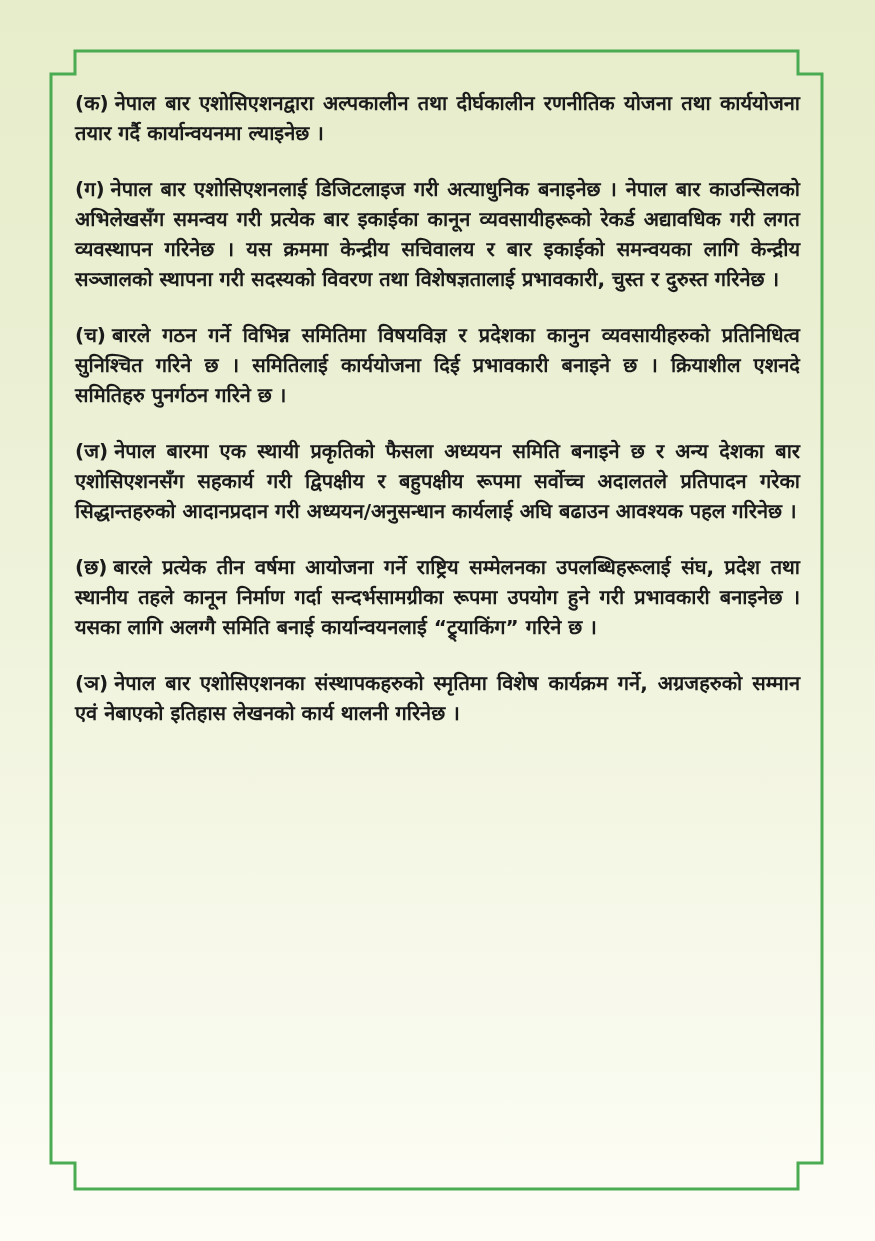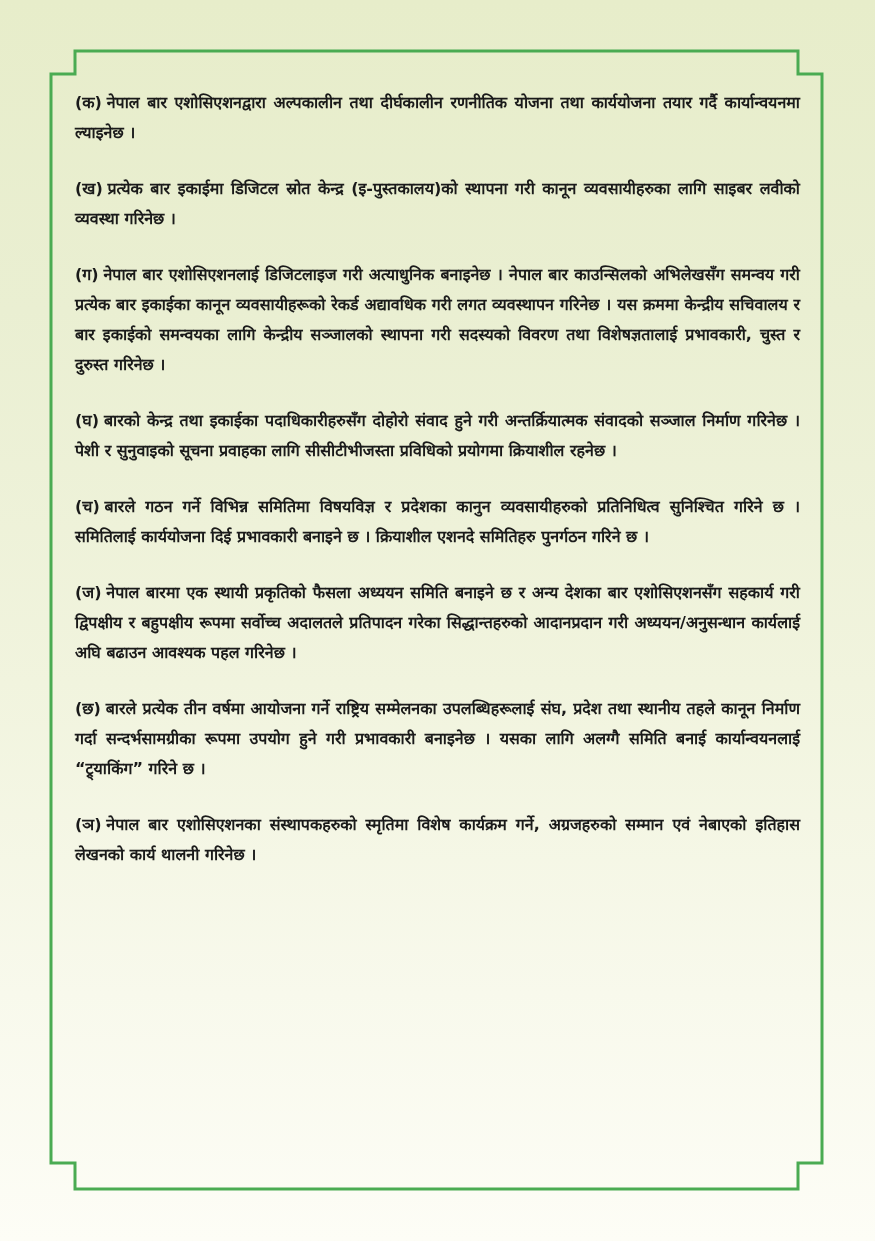--- a/index.html
+++ b/index.html
@@ -24,21 +24,21 @@
   }
   .content {
     position: absolute;
     left: 75px;
     top: 88px;
     width: 725px;
     color: #1a1a1a;
   }
   .para {
     margin: 0 0 26px 0;
-    font-size: 16px;
+    font-size: 20px;
     line-height: 30px;
     font-weight: 600;
     text-align: justify;
     color: #1a1a1a;
   }
   .para:last-child {
     margin-bottom: 0;
   }
   .para .label {
     margin-right: 0.30em;
@@ -50,25 +50,23 @@
 <div class="page">
 
   <svg class="frame-svg" width="875" height="1241" viewBox="0 0 875 1241" xmlns="http://www.w3.org/2000/svg">
     <path d="M 75 51 L 798 51 L 798 74 L 822 74 L 822 1163 L 798 1163 L 798 1189 L 75 1189 L 75 1163 L 51 1163 L 51 74 L 75 74 Z" fill="none" stroke="#4aab52" stroke-width="3" stroke-linejoin="miter"></path>
   </svg>
 
   <div class="content">
 
     <p class="para"><span class="label">(क)</span><span>नेपाल बार एशोसिएशनद्वारा अल्पकालीन तथा दीर्घकालीन रणनीतिक योजना तथा कार्ययोजना तयार गर्दै कार्यान्वयनमा ल्याइनेछ ।</span></p>
 
-    <p class="para"><span class="label">(ख)</span><span>प्रत्येक बार इकाईमा डिजिटल स्रोत केन्द्र (इ-पुस्तकालय)को स्थापना गरी कानून व्यवसायीहरुका लागि साइबर लवीको व्यवस्था गरिनेछ ।</span></p>
 
     <p class="para"><span class="label">(ग)</span><span>नेपाल बार एशोसिएशनलाई डिजिटलाइज गरी अत्याधुनिक बनाइनेछ । नेपाल बार काउन्सिलको अभिलेखसँग समन्वय गरी प्रत्येक बार इकाईका कानून व्यवसायीहरूको रेकर्ड अद्यावधिक गरी लगत व्यवस्थापन गरिनेछ । यस क्रममा केन्द्रीय सचिवालय र बार इकाईको समन्वयका लागि केन्द्रीय सञ्जालको स्थापना गरी सदस्यको विवरण तथा विशेषज्ञतालाई प्रभावकारी, चुस्त र दुरुस्त गरिनेछ ।</span></p>
 
-    <p class="para"><span class="label">(घ)</span><span>बारको केन्द्र तथा इकाईका पदाधिकारीहरुसँग दोहोरो संवाद हुने गरी अन्तर्क्रियात्मक संवादको सञ्जाल निर्माण गरिनेछ । पेशी र सुनुवाइको सूचना प्रवाहका लागि सीसीटीभीजस्ता प्रविधिको प्रयोगमा क्रियाशील रहनेछ ।</span></p>
 
 
     <p class="para"><span class="label">(च)</span><span>बारले गठन गर्ने विभिन्न समितिमा विषयविज्ञ र प्रदेशका कानुन व्यवसायीहरुको प्रतिनिधित्व सुनिश्चित गरिने छ । समितिलाई कार्ययोजना दिई प्रभावकारी बनाइने छ । क्रियाशील एशनदे समितिहरु पुनर्गठन गरिने छ ।</span></p>
 
     <p class="para"><span class="label">(ज)</span><span>नेपाल बारमा एक स्थायी प्रकृतिको फैसला अध्ययन समिति बनाइने छ र अन्य देशका बार एशोसिएशनसँग सहकार्य गरी द्विपक्षीय र बहुपक्षीय रूपमा सर्वोच्च अदालतले प्रतिपादन गरेका सिद्धान्तहरुको आदानप्रदान गरी अध्ययन/अनुसन्धान कार्यलाई अघि बढाउन आवश्यक पहल गरिनेछ ।</span></p>
 
     <p class="para"><span class="label">(छ)</span><span>बारले प्रत्येक तीन वर्षमा आयोजना गर्ने राष्ट्रिय सम्मेलनका उपलब्धिहरूलाई संघ, प्रदेश तथा स्थानीय तहले कानून निर्माण गर्दा सन्दर्भसामग्रीका रूपमा उपयोग हुने गरी प्रभावकारी बनाइनेछ । यसका लागि अलग्गै समिति बनाई कार्यान्वयनलाई “ट्र्याकिंग” गरिने छ ।</span></p>
 
 
     <p class="para"><span class="label">(ञ)</span><span>नेपाल बार एशोसिएशनका संस्थापकहरुको स्मृतिमा विशेष कार्यक्रम गर्ने, अग्रजहरुको सम्मान एवं  नेबाएको इतिहास लेखनको कार्य थालनी गरिनेछ ।</span></p>

